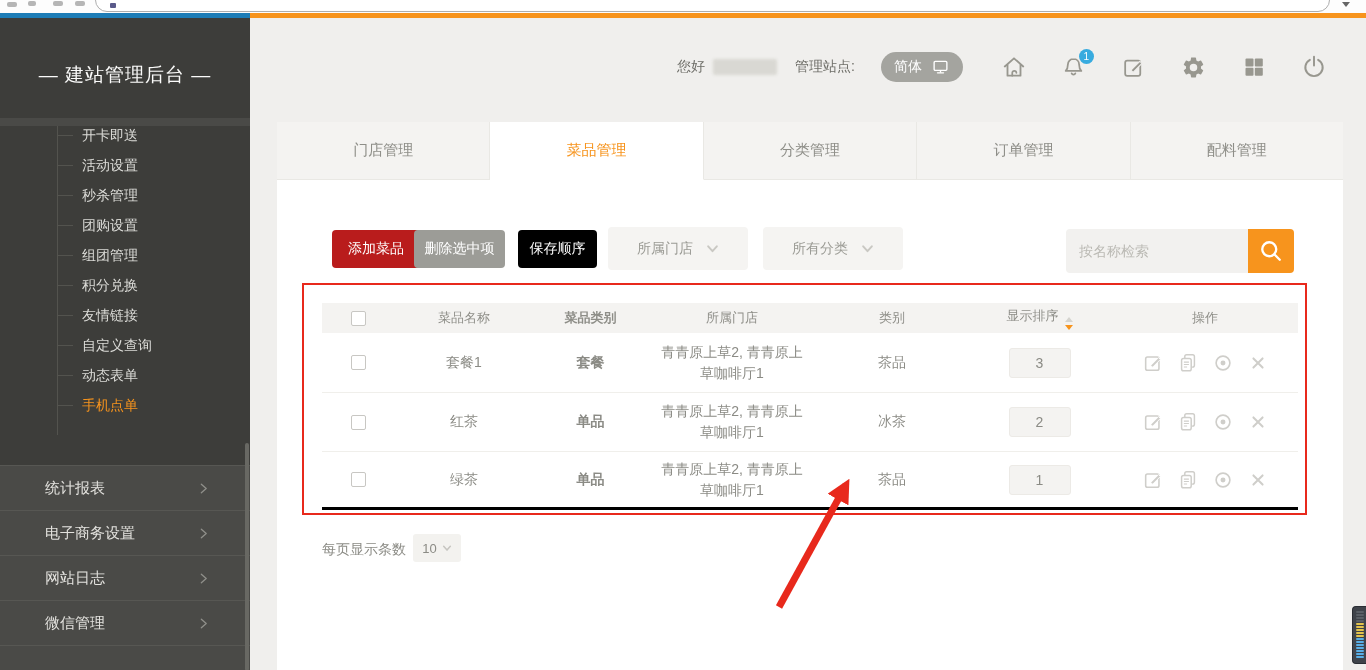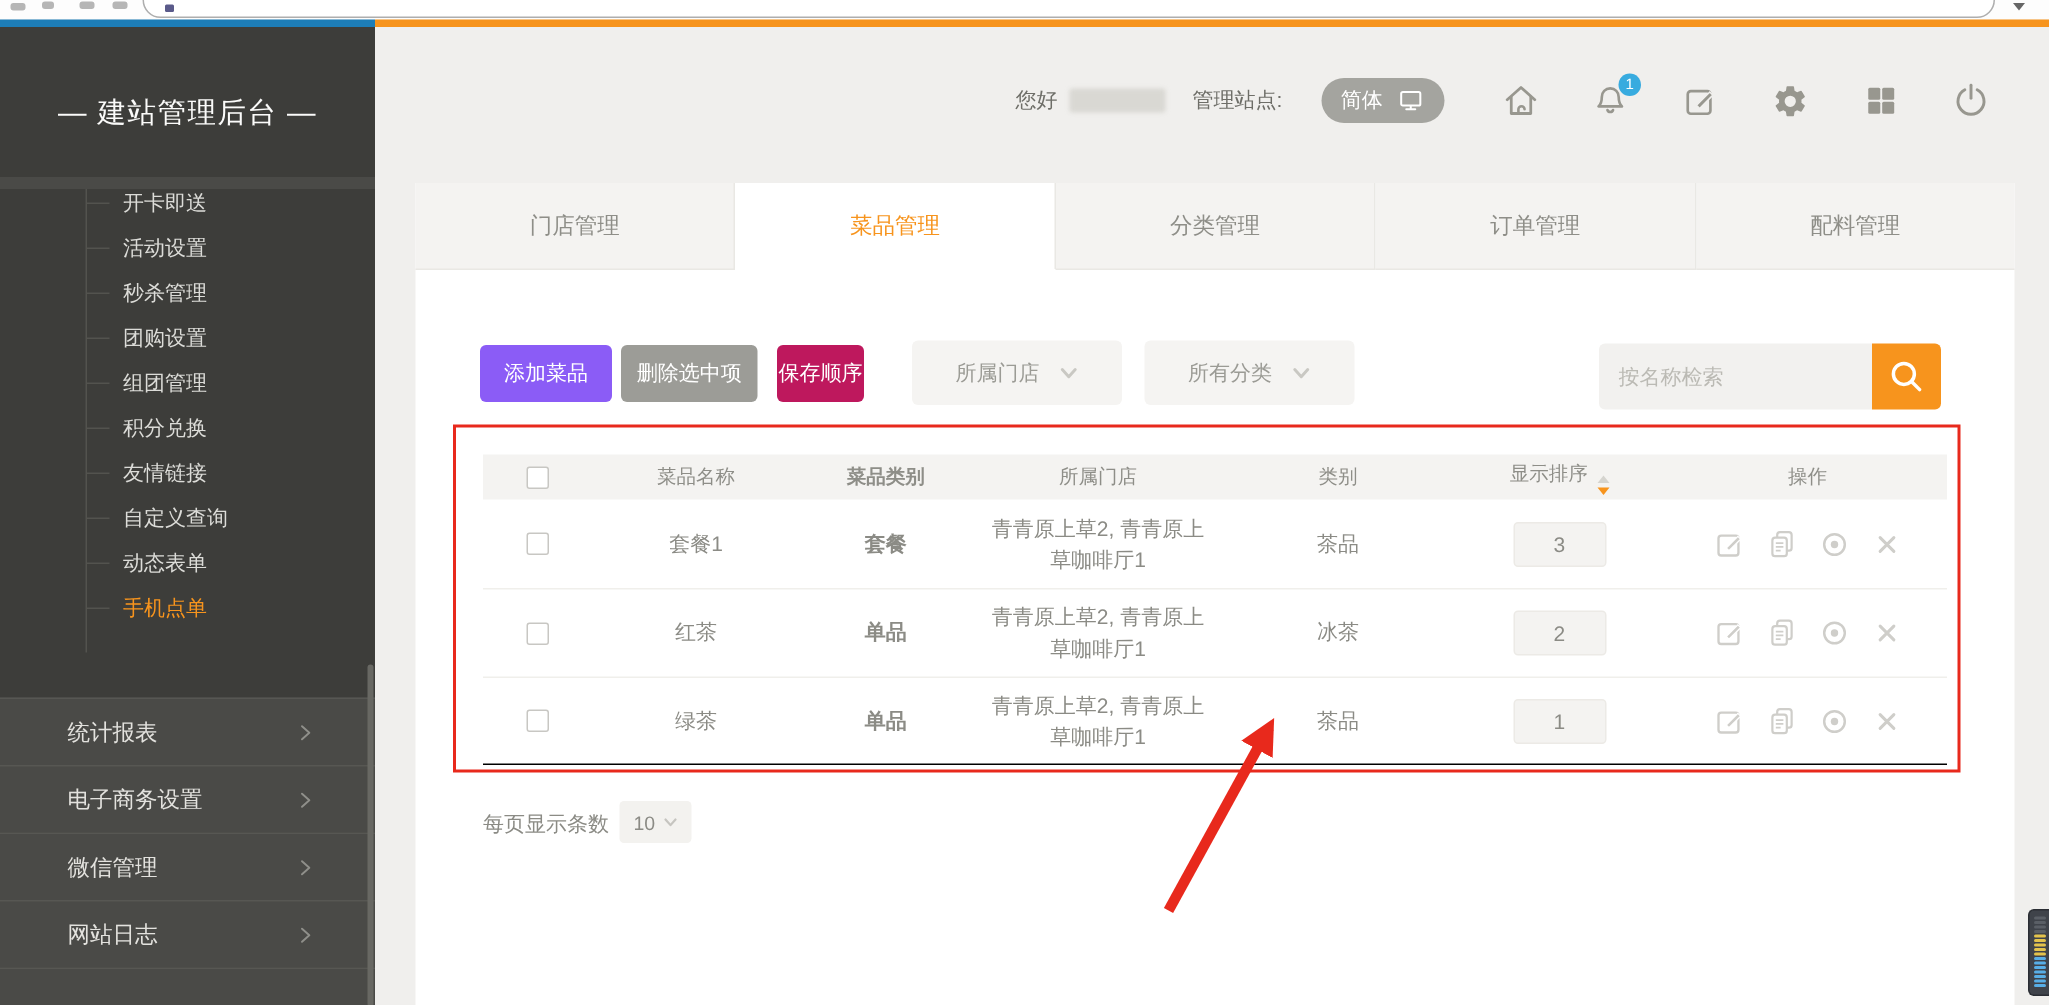--- a/index.html
+++ b/index.html
@@ -60,42 +60,42 @@
   #tabs { left:277px; top:122px; width:1066px; height:58px; display:flex; }
   .tab { flex:1; display:flex; align-items:center; justify-content:center; font-size:15px;
     color:#8e8e88; background:#f4f3f1; border-right:1px solid #e9e8e4; border-bottom:1px solid #e9e8e4; cursor:pointer; }
   .tab:last-child { border-right:none; }
   .tab.active { background:#fff; color:#f7941d; border-bottom-color:transparent; }
 
   
   .tb-btn { position:absolute; top:230px; height:38px; border:none; border-radius:4px; color:#fff;
     font-size:14px; display:flex; align-items:center; justify-content:center; cursor:pointer;
     font-family:inherit; }
-  #btn-add { left:320px; width:88px; background:#8b5cf6; }
+  #btn-add { left:332px; width:88px; background:#b91c1c; }
   #btn-del { left:414px; width:91px; background:#9c9c97; }
-  #btn-save { left:518px; width:58px; background:#be185d; }
+  #btn-save { left:518px; width:79px; background:#000000; }
   .dd { position:absolute; top:227px; height:43px; background:#f5f4f2; border-radius:4px;
     color:#9b9b95; font-size:14px; display:flex; align-items:center; justify-content:center; gap:13px; cursor:pointer; }
   #dd-store { left:608px; width:140px; }
   #dd-cat { left:763px; width:140px; }
   #search-input { position:absolute; left:1066px; top:229px; width:182px; height:44px; background:#f2f1ef;
     border:none; border-radius:4px 0 0 4px; padding:0 13px; font-size:14px; color:#6b6b66; font-family:inherit; }
   #search-input::placeholder { color:#bbbab4; }
   #search-btn { position:absolute; left:1248px; top:229px; width:46px; height:44px; background:#f7941d;
     border:none; border-radius:0 4px 4px 0; display:flex; align-items:center; justify-content:center; cursor:pointer; }
 
   
   #anno-rect { left:302px; top:283px; width:1005px; height:232px; border:2px solid #e8291c; pointer-events:none; }
 
   
   #table { left:322px; top:303px; width:976px; }
   .thead { height:30px; background:#f4f3f1; display:flex; align-items:center; font-size:13px; color:#8e8e88; }
   .trow { height:59px; display:flex; align-items:center; font-size:14px; color:#8b8b85; }
   .trow + .trow { border-top:1px solid #f0efeb; }
-  .trow:last-child { border-bottom:1px solid #000000; }
+  .trow:last-child { border-bottom:3px solid #000000; }
   .cell { text-align:center; }
   .col-check { width:72px; display:flex; justify-content:center; }
   .col-name { width:140px; }
   .col-type { width:113px;font-weight:bold; }
   .col-stores { width:170px; }
   .col-cat { width:150px; }
   .col-order { width:145px; }
   .col-act { width:186px; }
   .cbx { width:15px; height:15px; border:1px solid #c8c7c3; border-radius:2px; background:#fff; cursor:pointer; }
   .sort { display:inline-flex; flex-direction:column; gap:3px; margin-left:6px; vertical-align:-2px; cursor:pointer; }
@@ -164,27 +164,27 @@
           <polyline points="8,4 17,12 8,20" fill="none" stroke="#8f8f8a" stroke-width="2.4" stroke-linecap="round" stroke-linejoin="round"></polyline>
         </svg>
     </div>
     <div class="section">
       <span>电子商务设置</span>
       <svg width="13" height="13" viewBox="0 0 24 24">
           <polyline points="8,4 17,12 8,20" fill="none" stroke="#8f8f8a" stroke-width="2.4" stroke-linecap="round" stroke-linejoin="round"></polyline>
         </svg>
     </div>
     <div class="section">
-      <span>微信管理</span>
+      <span>网站日志</span>
       <svg width="13" height="13" viewBox="0 0 24 24">
           <polyline points="8,4 17,12 8,20" fill="none" stroke="#8f8f8a" stroke-width="2.4" stroke-linecap="round" stroke-linejoin="round"></polyline>
         </svg>
     </div>
     <div class="section">
-      <span>网站日志</span>
+      <span>微信管理</span>
       <svg width="13" height="13" viewBox="0 0 24 24">
           <polyline points="8,4 17,12 8,20" fill="none" stroke="#8f8f8a" stroke-width="2.4" stroke-linecap="round" stroke-linejoin="round"></polyline>
         </svg>
     </div>
     <div class="section-filler"></div>
   </div>
   <div id="sb-thumb"></div>
 </aside>
 
 <header id="user-header" class="abs">

